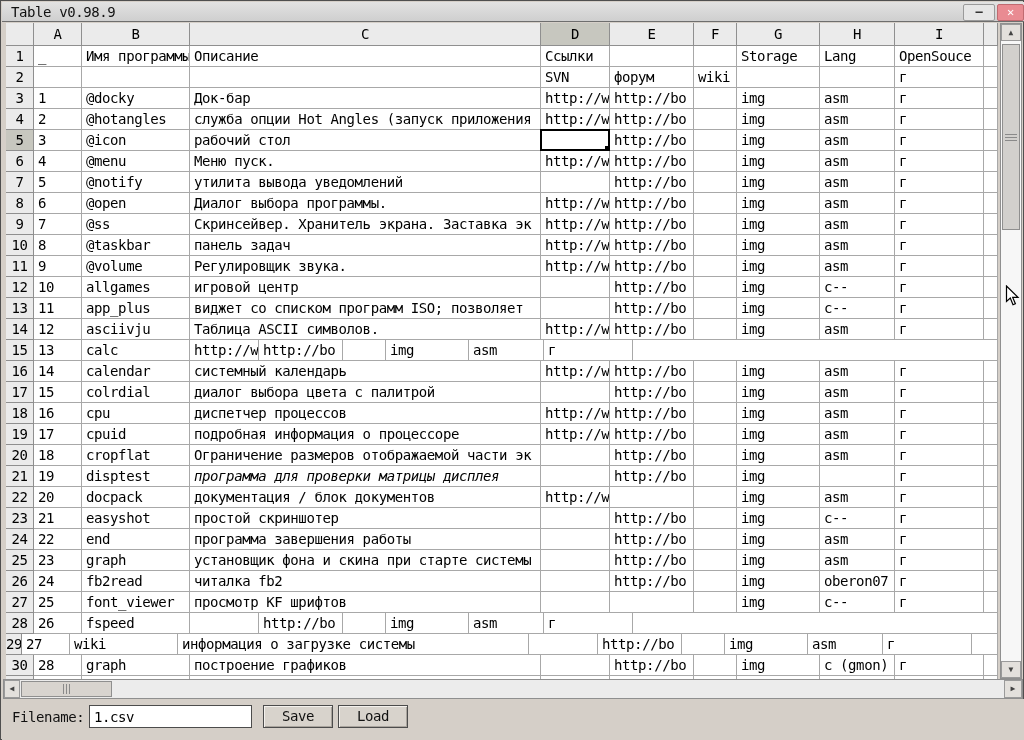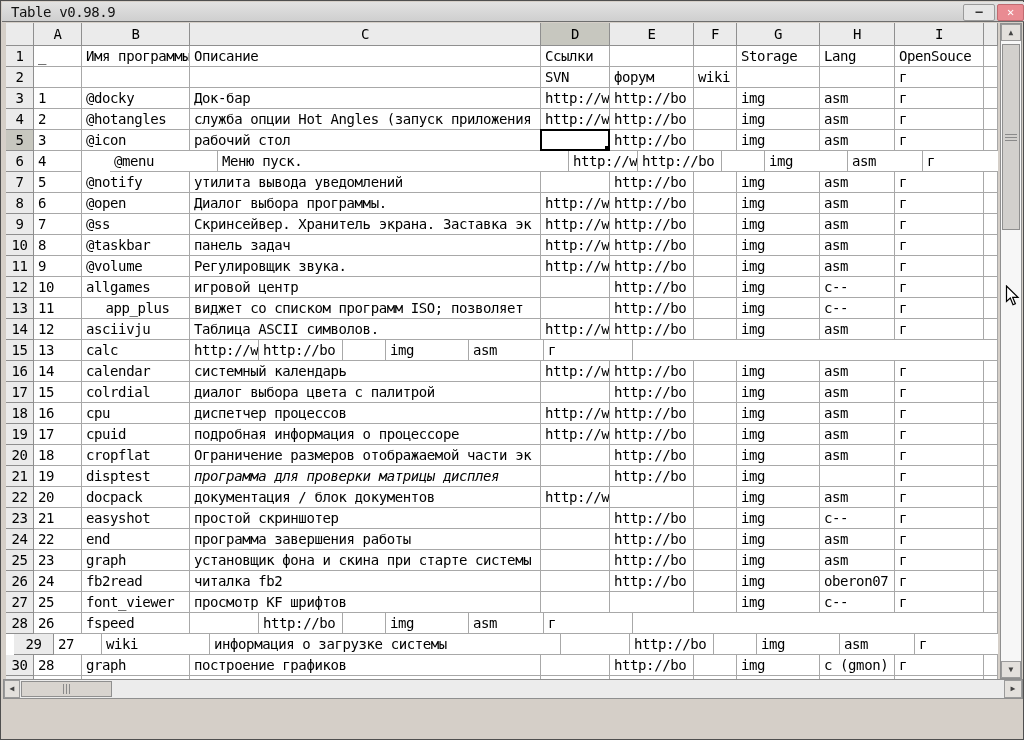--- a/index.html
+++ b/index.html
@@ -212,21 +212,21 @@
         <div class="tc " style="width: 84px;">http://bo</div>
         <div class="tc " style="width: 43px;"></div>
         <div class="tc " style="width: 83px;">img</div>
         <div class="tc " style="width: 75px;">asm</div>
         <div class="tc " style="width: 89px;">г</div>
         <div class="tc " style="flex: 1 1 auto;"></div>
       </div>
       <div class="trow">
         <div class="tc rh" style="width: 28px;">6</div>
         <div class="tc " style="width: 48px;">4</div>
-        <div class="tc " style="width: 108px; margin-left: 28px;">@menu</div>
+        <div class="tc " style="width: 108px;">@menu</div>
         <div class="tc " style="width: 351px;">Меню пуск.</div>
         <div class="tc " style="width: 69px;">http://w</div>
         <div class="tc " style="width: 84px;">http://bo</div>
         <div class="tc " style="width: 43px;"></div>
         <div class="tc " style="width: 83px;">img</div>
         <div class="tc " style="width: 75px;">asm</div>
         <div class="tc " style="width: 89px;">г</div>
         <div class="tc " style="flex: 1 1 auto;"></div>
       </div>
       <div class="trow">
@@ -303,21 +303,21 @@
         <div class="tc " style="width: 84px;">http://bo</div>
         <div class="tc " style="width: 43px;"></div>
         <div class="tc " style="width: 83px;">img</div>
         <div class="tc " style="width: 75px;">c--</div>
         <div class="tc " style="width: 89px;">г</div>
         <div class="tc " style="flex: 1 1 auto;"></div>
       </div>
       <div class="trow">
         <div class="tc rh" style="width: 28px;">13</div>
         <div class="tc " style="width: 48px;">11</div>
-        <div class="tc " style="width: 108px; text-align: center;">app_plus</div>
+        <div class="tc " style="width: 108px;">app_plus</div>
         <div class="tc " style="width: 351px;">виджет со списком программ ISO; позволяет</div>
         <div class="tc " style="width: 69px;"></div>
         <div class="tc " style="width: 84px;">http://bo</div>
         <div class="tc " style="width: 43px;"></div>
         <div class="tc " style="width: 83px;">img</div>
         <div class="tc " style="width: 75px;">c--</div>
         <div class="tc " style="width: 89px;">г</div>
         <div class="tc " style="flex: 1 1 auto;"></div>
       </div>
       <div class="trow">
@@ -507,21 +507,21 @@
         <div class="tc " style="width: 108px;">fspeed</div>
         <div class="tc " style="width: 69px;"></div>
         <div class="tc " style="width: 84px;">http://bo</div>
         <div class="tc " style="width: 43px;"></div>
         <div class="tc " style="width: 83px;">img</div>
         <div class="tc " style="width: 75px;">asm</div>
         <div class="tc " style="width: 89px;">г</div>
         <div class="tc " style="flex: 1 1 auto;"></div>
       </div>
       <div class="trow">
-        <div class="tc rh" style="width: 40px; margin-left: 8px;">29</div>
+        <div class="tc rh" style="width: 16px;">29</div>
         <div class="tc " style="width: 48px;">27</div>
         <div class="tc " style="width: 108px;">wiki</div>
         <div class="tc " style="width: 351px;">информация о загрузке системы</div>
         <div class="tc " style="width: 69px;"></div>
         <div class="tc " style="width: 84px;">http://bo</div>
         <div class="tc " style="width: 43px;"></div>
         <div class="tc " style="width: 83px;">img</div>
         <div class="tc " style="width: 75px;">asm</div>
         <div class="tc " style="width: 89px;">г</div>
         <div class="tc " style="flex: 1 1 auto;"></div>
@@ -575,18 +575,24 @@
     <div class="hthumb">
         <i></i>
         <i></i>
         <i></i>
       </div>
     <div class="sbtn right">
       <span>▶</span>
     </div>
   </div>
 
+  <div class="panel">
+    <span class="flabel">Filename:</span>
+    <input class="finput" type="text" value="1.csv" style="">
+    <div class="pbtn btn-save">Save</div>
+    <div class="pbtn btn-load">Load</div>
+  </div>
 
 </div>
 
 <svg class="cursor" viewBox="0 0 15 22">
   <polygon points="1.5,1 1.5,16.5 5.3,13 8,19.8 10.4,18.7 7.7,12.4 13,12.4" fill="#ffffff" stroke="#000000" stroke-width="1.2"></polygon>
 </svg>
 
 </body></html>

